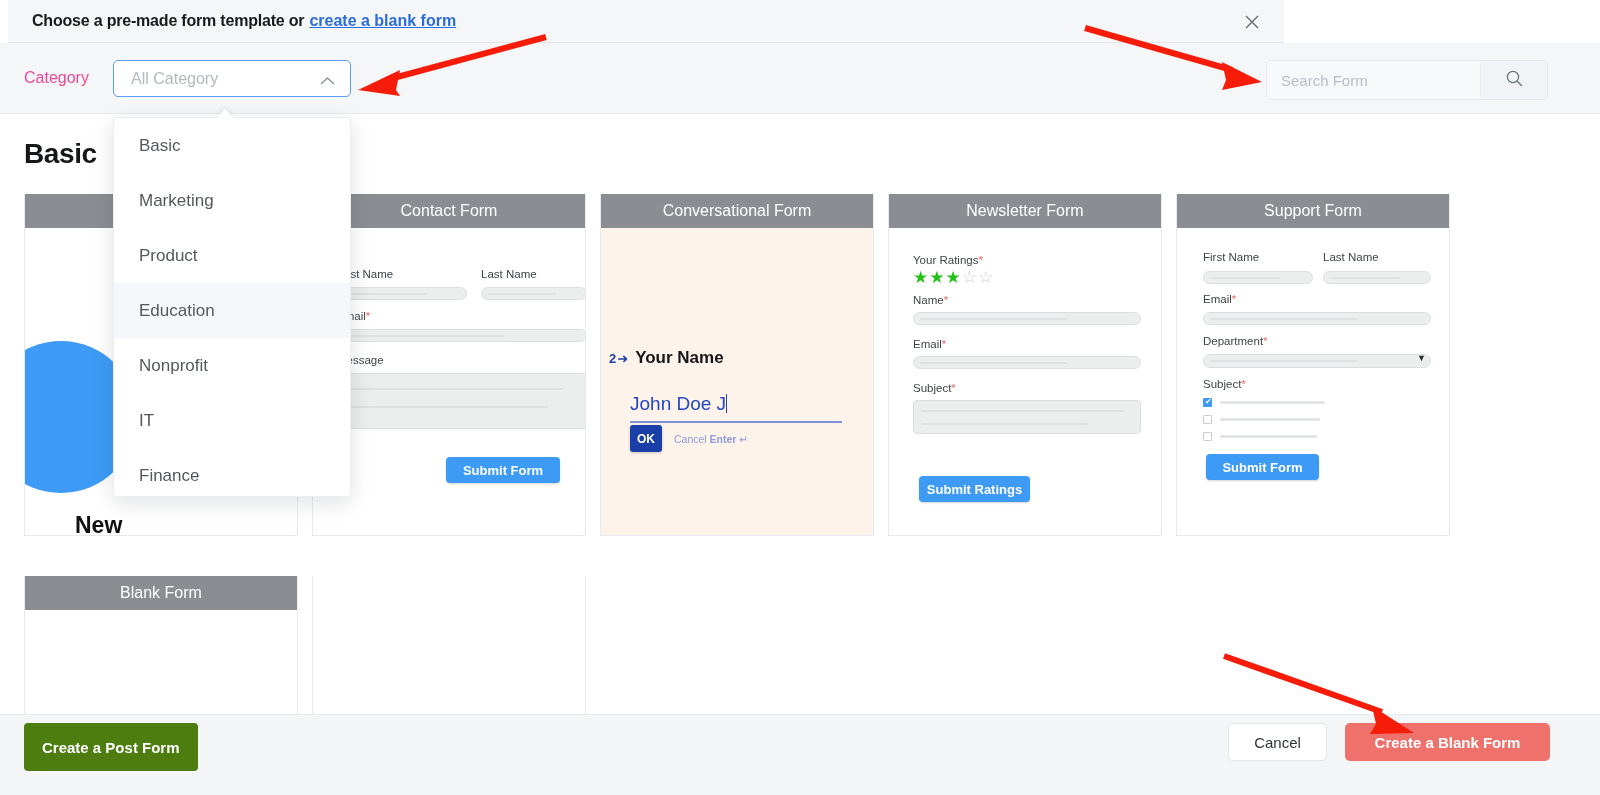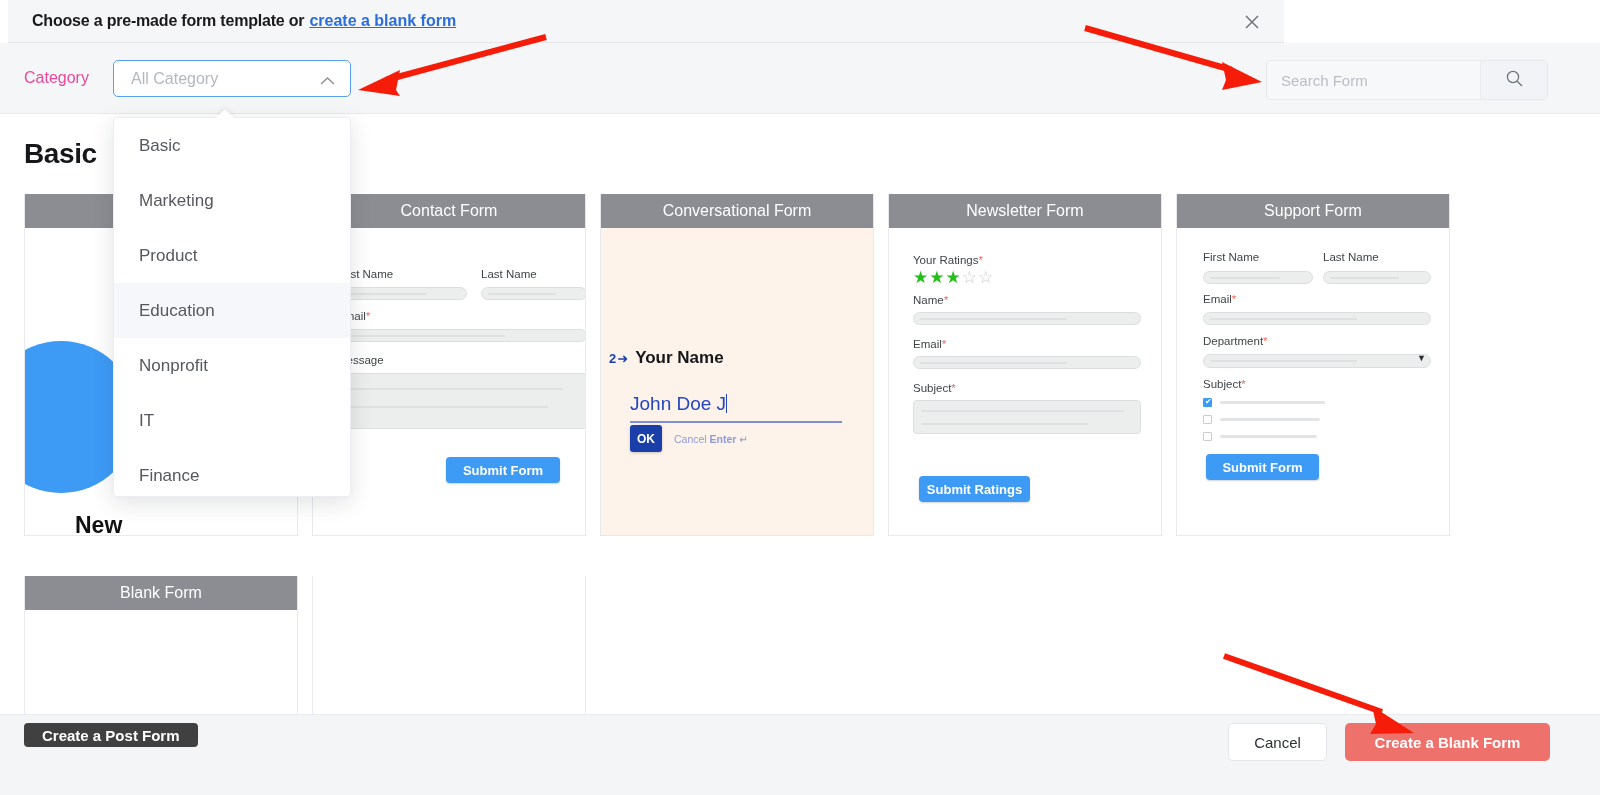--- a/index.html
+++ b/index.html
@@ -134,22 +134,22 @@
     box-shadow: 0 1px 2px rgba(0,0,0,.18);
   }
 
   
   .footer {
     position: absolute; left: 0; top: 714px; width: 1600px; height: 81px;
     background: #f4f5f6; border-top: 1px solid #eaebed;
   }
   .btn-post {
     position: absolute; left: 24px; top: 723px;
-    height: 24px; padding: 0 18px;
-    background: #404040; color: #fff; border: none; border-radius: 4px;
+    height: 48px; padding: 0 18px;
+    background: #4d7c0f; color: #fff; border: none; border-radius: 4px;
     font-size: 15px; font-weight: bold; cursor: pointer;
     font-family: "Liberation Sans", sans-serif;
   }
   .btn-cancel {
     position: absolute; left: 1228px; top: 723px;
     height: 38px; width: 99px;
     background: #fff; color: #2f3337; border: 1px solid #e3e5e9;
     border-radius: 5px; font-size: 15px; cursor: pointer;
     font-family: "Liberation Sans", sans-serif;
   }

